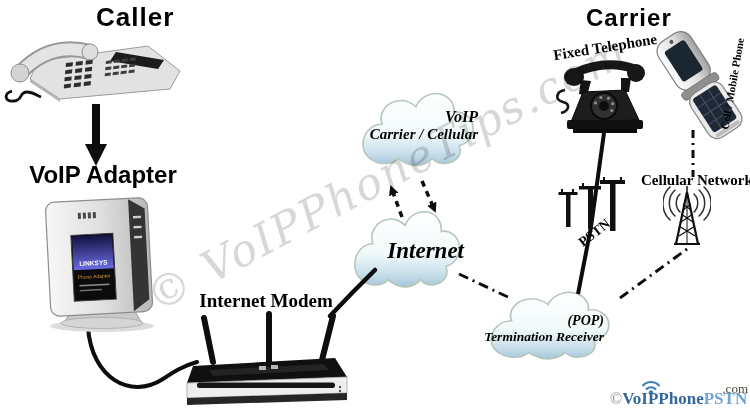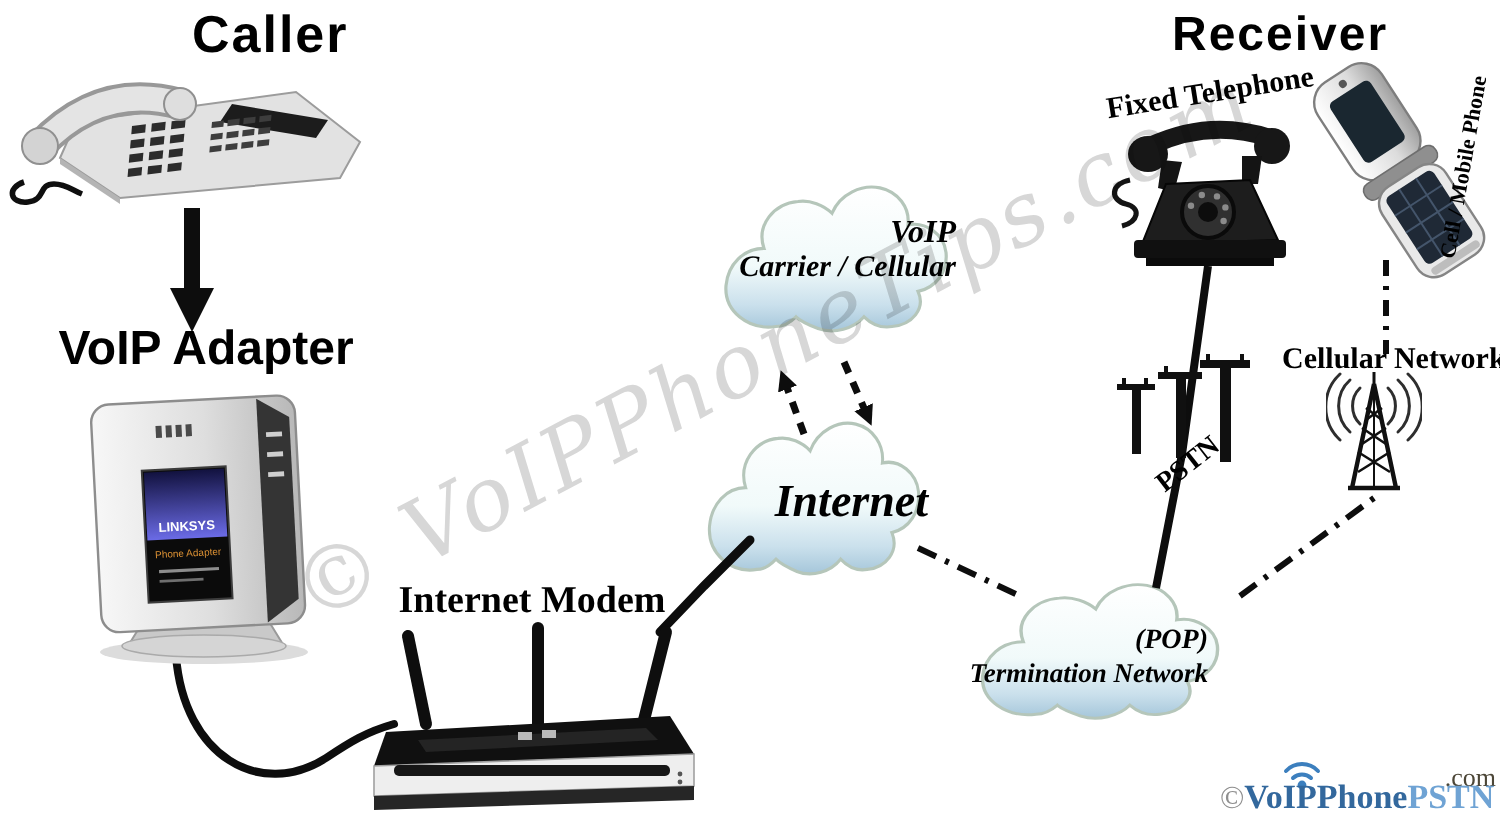--- a/index.html
+++ b/index.html
@@ -94,21 +94,21 @@
             <stop offset="0.55" stop-color="#f1fafa"></stop>
         <stop offset="0.82" stop-color="#cae0ec"></stop>
             <stop offset="1" stop-color="#a5c6da"></stop>
       </linearGradient>
         </defs>
       <path d="M30,74 C16,76 4,66 5,53 C6,42 14,34 24,34 C20,22 29,11 41,10 C47,9 54,12 58,16 C62,6 73,1 82,3 C91,5 97,13 96,22 C105,20 114,27 115,36 C116,46 110,54 101,56 C105,65 98,73 88,74 C82,75 77,72 74,69 C69,75 59,78 51,75 C46,73 42,71 40,69 C37,72 34,74 30,74 Z" fill="url(#cg3)" stroke="#b5c6ba" stroke-width="1.6"></path>
     </svg>
   </div>
   <div class="cloud-label" style="left:476px;top:313px;width:128px">
     <div style="font-size:14px">(POP)</div>
-    <div style="font-size:13.5px">Termination Network</div>
+    <div style="font-size:13.5px">Termination Receiver</div>
   </div>
 
   <svg class="device" style="left:2px;top:35px" width="183" height="68" viewBox="0 0 183 68">
     <path d="M10,56 c-9,3 -7,11 2,10 c9,-1 5,-9 13,-9 c6,0 9,3 14,5" stroke="#0f0f0f" stroke-width="2.8" fill="none"></path>
     <polygon points="36,26 146,11 178,36 168,54 58,64 28,44" fill="#e2e2e2" stroke="#9c9c9c" stroke-width="1"></polygon>
     <polygon points="28,44 58,64 58,67 28,47" fill="#b4b4b4"></polygon>
     <polygon points="114,17 162,25 156,34 108,26" fill="#1c1c1c"></polygon>
     <g transform="translate(64,28) rotate(-7) skewX(-12)" fill="#2c2c2c">
       <rect x="0" y="0" width="7" height="4"></rect>
         <rect x="10" y="0" width="7" height="4"></rect>
@@ -273,21 +273,21 @@
         <path d="M7,1 A 21,22 0 0 0 7,34"></path>
       <path d="M31,8 A 11,12 0 0 1 31,26"></path>
         <path d="M36,4 A 16,17 0 0 1 36,30"></path>
         <path d="M41,1 A 21,22 0 0 1 41,34"></path>
     </g>
   </svg>
 
   <div class="lbl sans-bold" style="left:96px;top:4px;font-size:26px;letter-spacing:1px">Caller</div>
   <div class="lbl sans-bold center" style="left:22px;top:162px;width:162px;font-size:24px">VoIP Adapter</div>
   <div class="lbl serif-bold center" style="left:198px;top:291px;width:136px;font-size:19px">Internet Modem</div>
-  <div class="lbl sans-bold" style="left:586px;top:5px;font-size:24px;letter-spacing:1px">Receiver</div>
+  <div class="lbl sans-bold" style="left:586px;top:5px;font-size:24px;letter-spacing:1px">Carrier</div>
   <div class="lbl serif-bold" style="left:553px;top:40px;font-size:15px;transform:rotate(-9deg)">Fixed Telephone</div>
   <div class="lbl serif-bold center" style="left:676px;top:78px;width:114px;font-size:11px;transform:rotate(-80deg);transform-origin:center">Cell / Mobile Phone</div>
   <div class="lbl serif-bold" style="left:577px;top:226px;font-size:14px;transform:rotate(-38deg)">PSTN</div>
   <div class="lbl serif-bold" style="left:641px;top:173px;font-size:15px">Cellular Network</div>
 
   <div class="watermark">© VoIPPhoneTips.com</div>
 
   <div class="logo">
     <svg class="wifi" width="22" height="18" viewBox="0 0 22 18">
       <circle cx="11" cy="14.5" r="2.2" fill="#3c7fbe"></circle>

